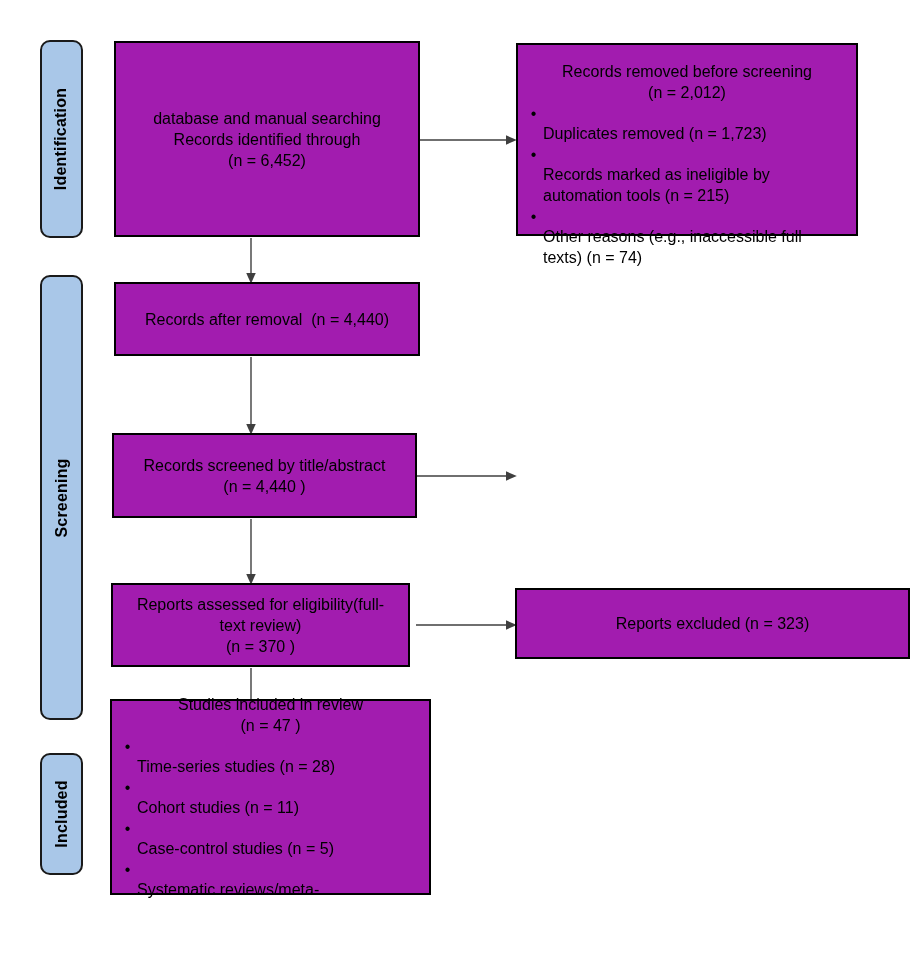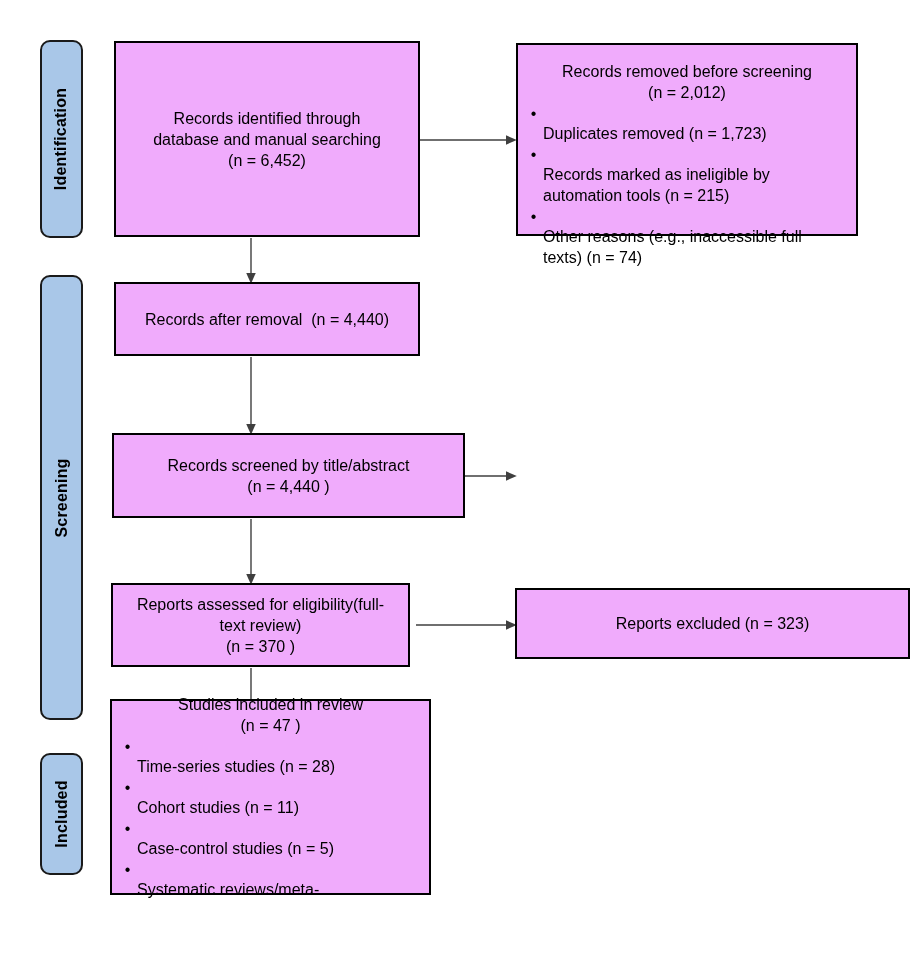--- a/index.html
+++ b/index.html
@@ -30,21 +30,21 @@
   }
   .stage-text {
     transform: rotate(-90deg);
     white-space: nowrap;
     font-weight: bold;
     font-size: 16px;
     letter-spacing: 0.2px;
   }
   .box {
     position: absolute;
-    background: #f0abfc;
+    background: #a21caf;
     border: 2px solid var(--box-border, #000);
     box-sizing: border-box;
     font-size: 16px;
     line-height: 21px;
   }
   .center-col {
     display: flex;
     flex-direction: column;
     align-items: center;
     justify-content: center;
@@ -87,22 +87,22 @@
     <span class="stage-text">Identification</span>
   </div>
   <div class="stage" style="left:40px; top:275px; width:43px; height:445px;">
     <span class="stage-text">Screening</span>
   </div>
   <div class="stage" style="left:40px; top:753px; width:43px; height:122px;">
     <span class="stage-text">Included</span>
   </div>
 
   <div class="box center-col" style="left:114px; top:41px; width:306px; height:196px;">
+    <div class="line">database and manual searching</div>
     <div class="line">Records identified through</div>
-    <div class="line">database and manual searching</div>
     <div class="line">(n = 6,452)</div>
   </div>
 
   <div class="box top-col" style="left:516px; top:43px; width:342px; height:193px;">
     <div class="ttl line">Records removed before screening</div>
     <div class="ttl line">(n = 2,012)</div>
     <div class="bullets">
       <div class="bullet-row">
         <span class="dot">•</span>
         <span class="bullet-text">
@@ -123,21 +123,21 @@
           <div class="line">texts) (n = 74)</div>
         </span>
       </div>
     </div>
   </div>
 
   <div class="box center-col" style="left:114px; top:282px; width:306px; height:74px;">
     <div class="line">Records after removal  (n = 4,440)</div>
   </div>
 
-  <div class="box center-col" style="left:112px; top:433px; width:353px; height:85px;">
+  <div class="box center-col" style="left:112px; top:433px; width:305px; height:85px;">
     <div class="line">Records screened by title/abstract</div>
     <div class="line">(n = 4,440 )</div>
   </div>
 
 
   <div class="box center-col" style="left:111px; top:583px; width:299px; height:84px;">
     <div class="line">Reports assessed for eligibility(full-</div>
     <div class="line">text review)</div>
     <div class="line">(n = 370 )</div>
   </div>

